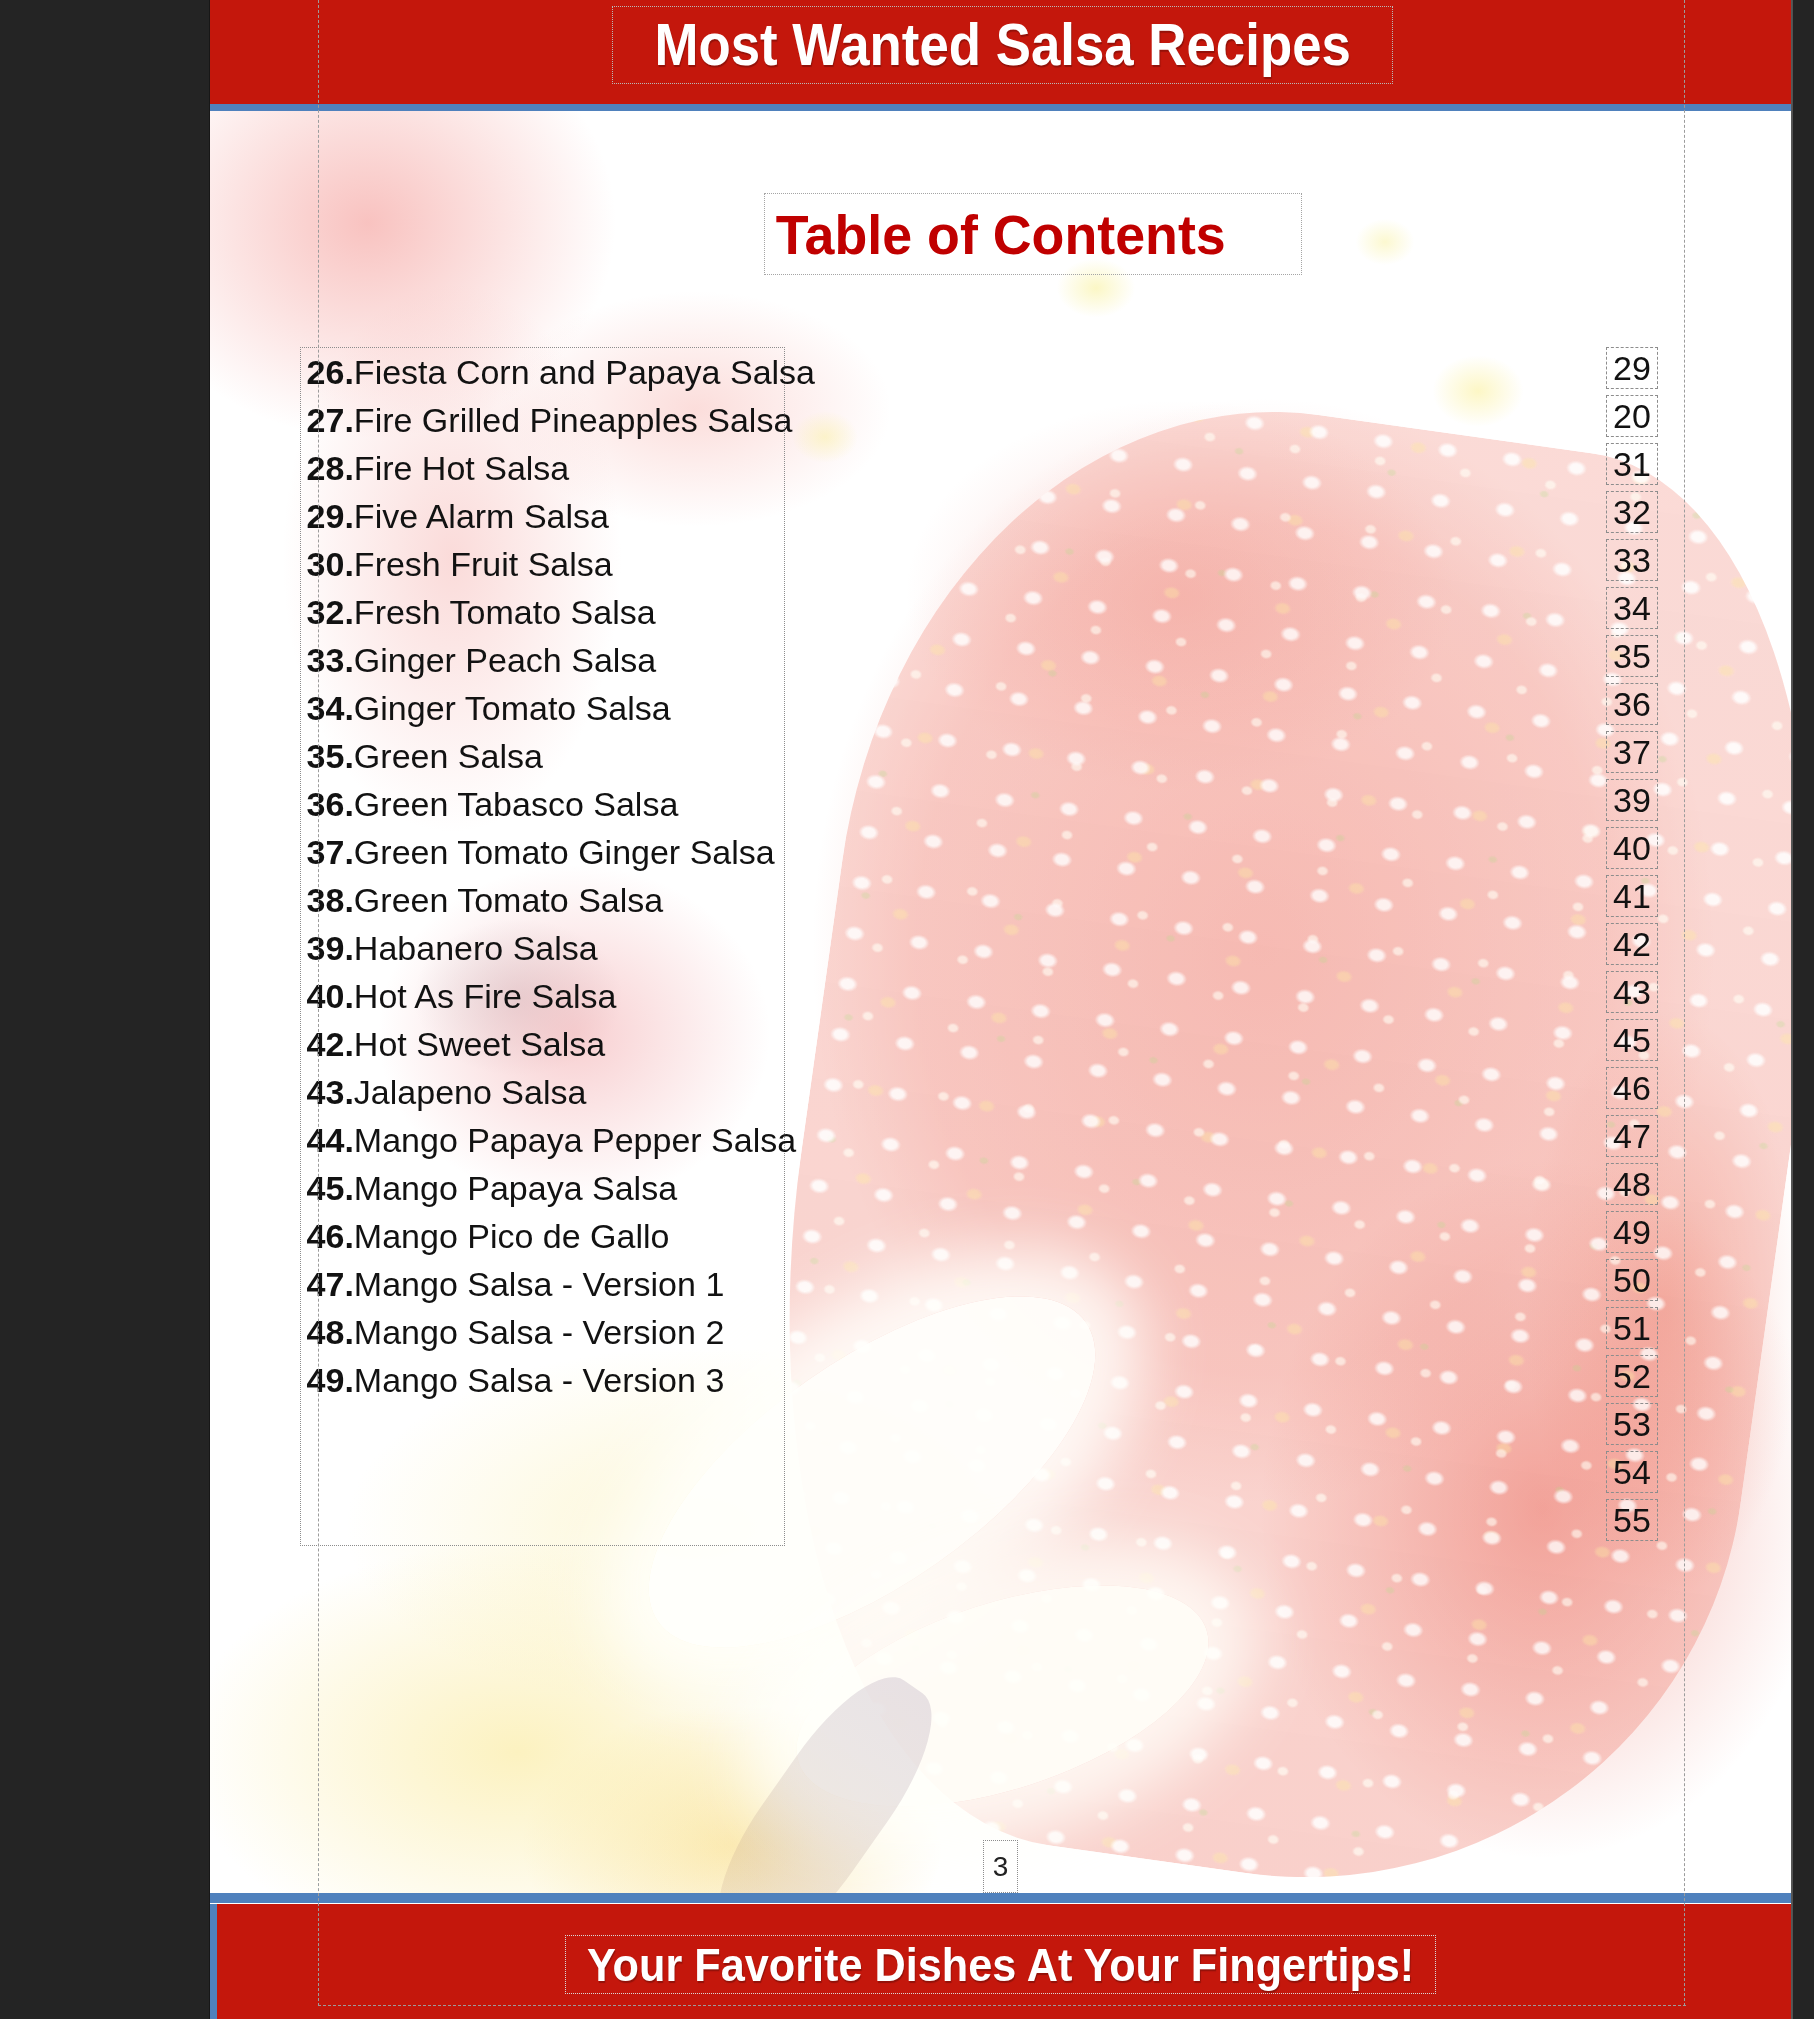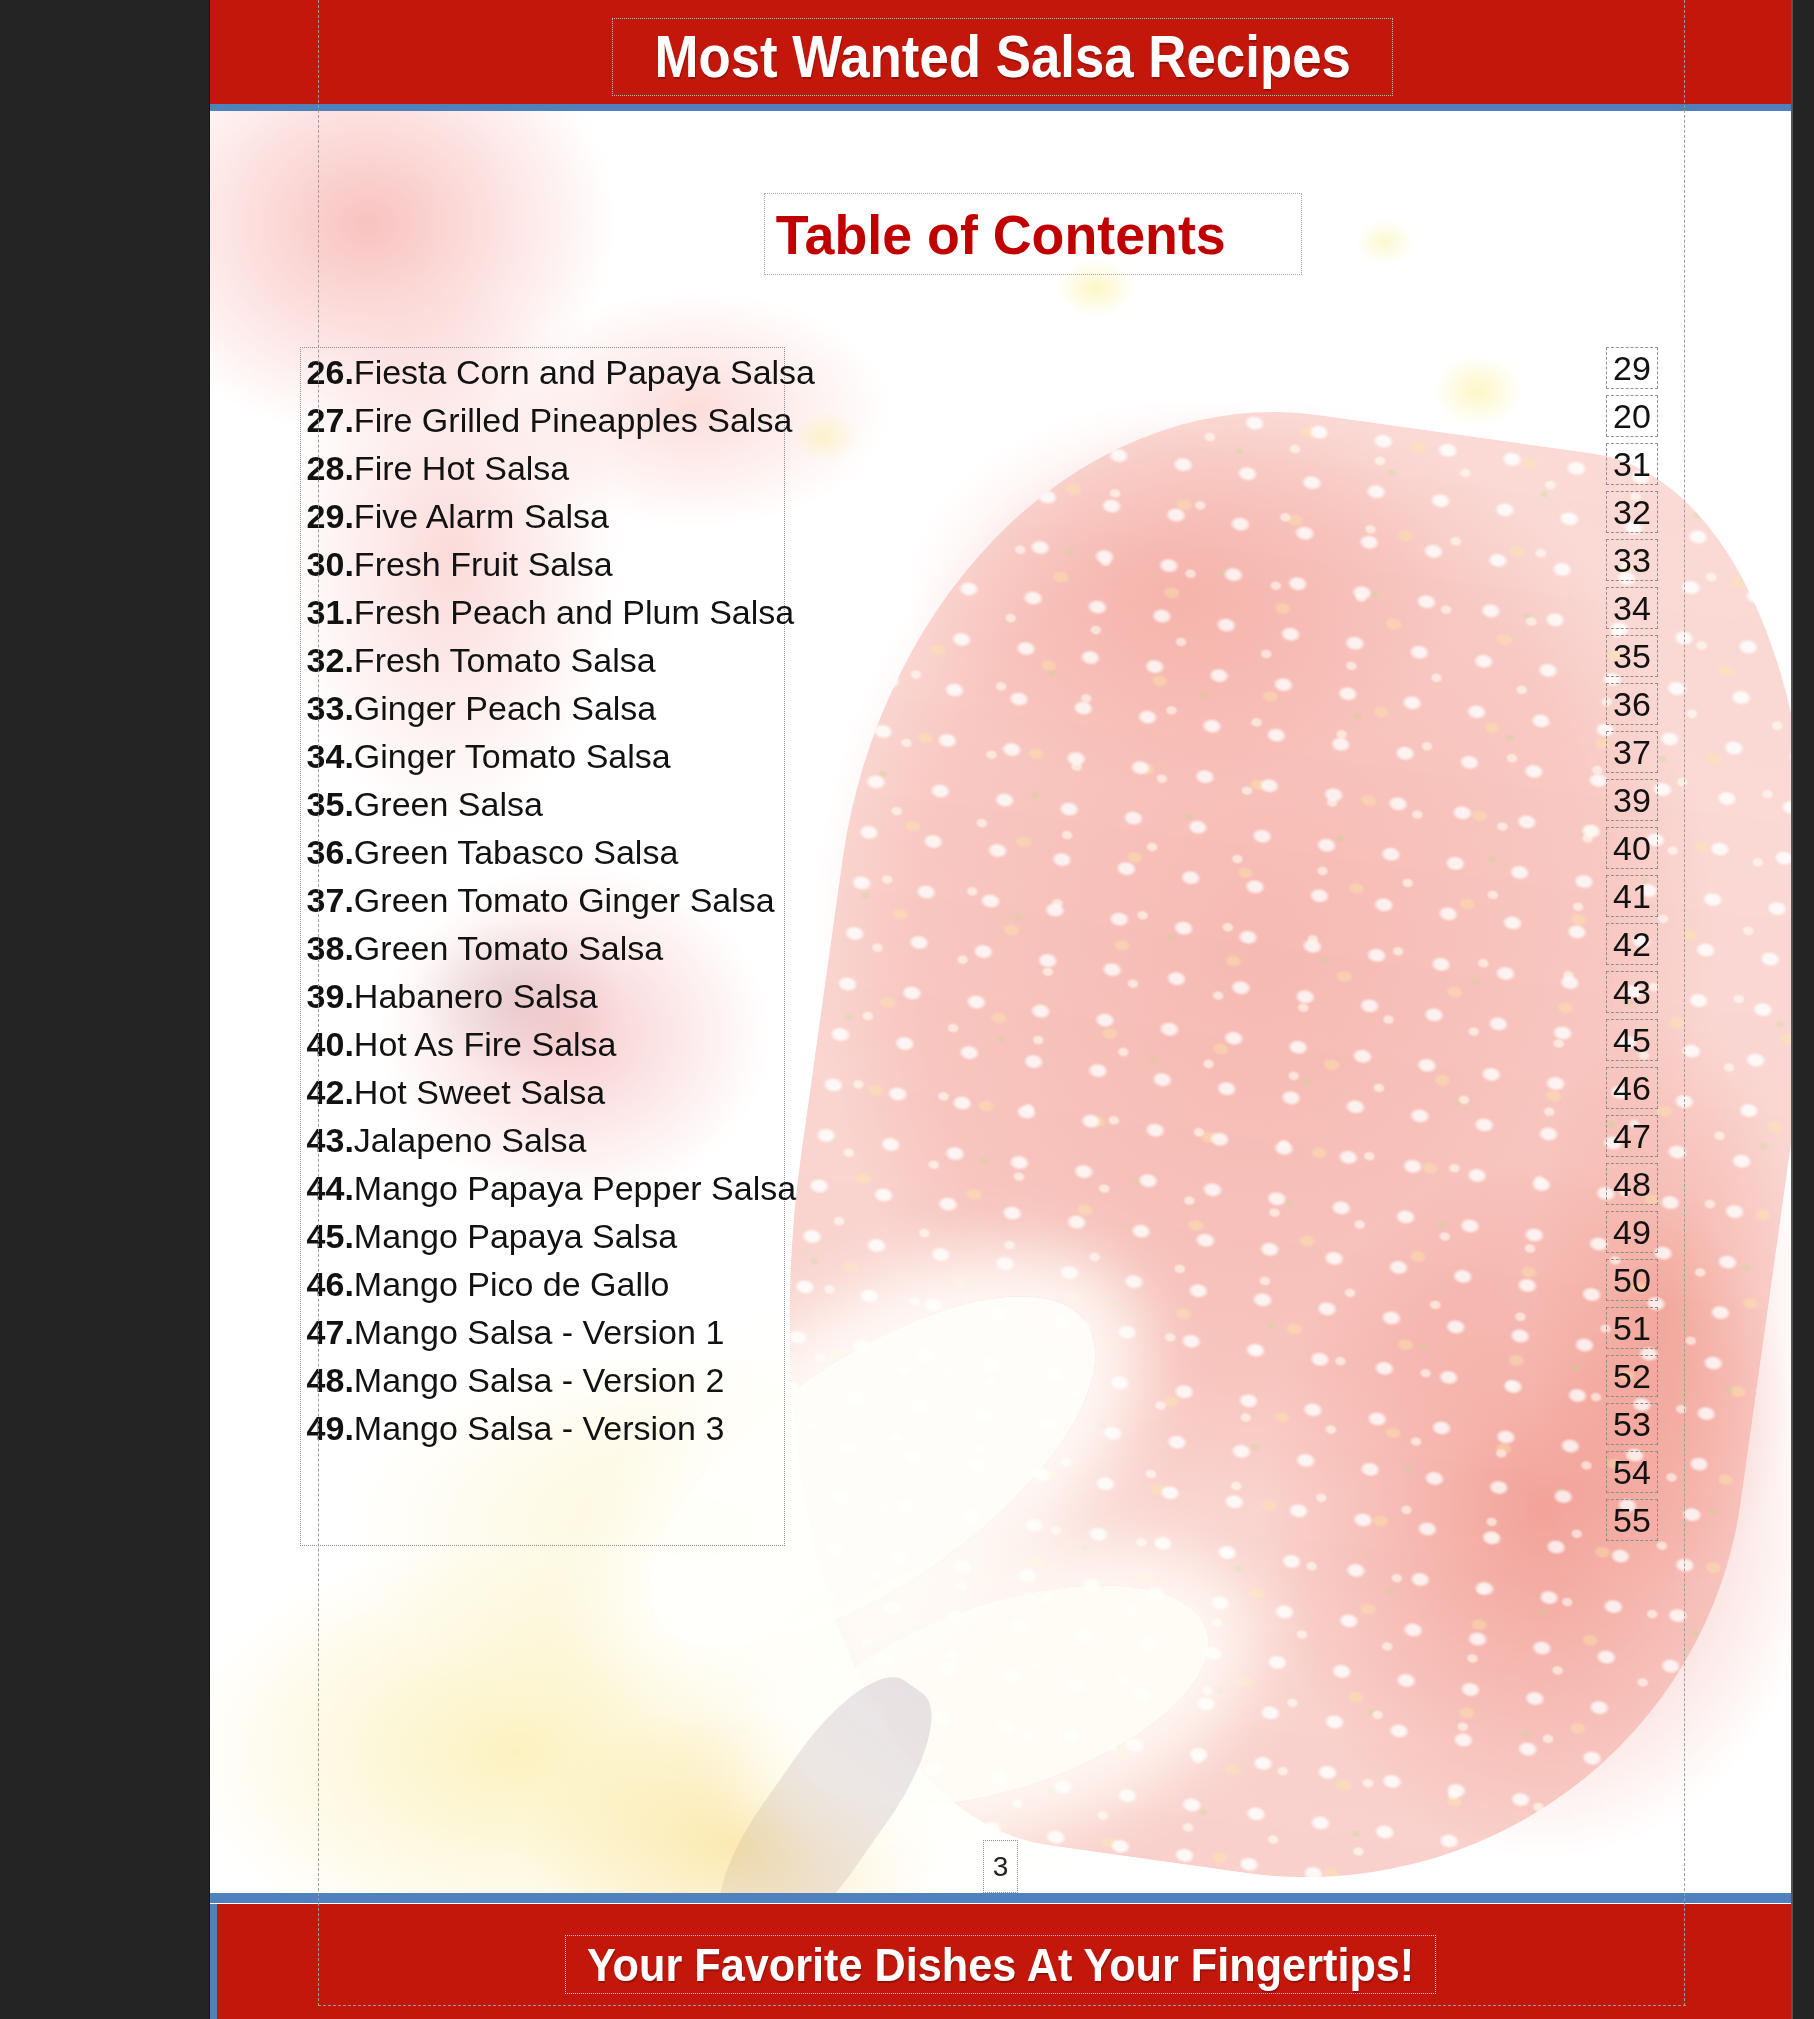--- a/index.html
+++ b/index.html
@@ -43,21 +43,21 @@
     background:rgba(255,255,250,.92);box-shadow:0 0 65px 51px rgba(255,255,250,.8);
     transform:rotate(-18deg);}
   .streak{position:absolute;left:559px;top:1548px;width:112px;height:308px;
     background:linear-gradient(rgba(150,130,160,.22), rgba(190,150,120,.18));
     transform:rotate(35deg);filter:none;border-radius:40%;}
 
   
   .header-red{position:absolute;left:0;top:0;width:1581px;height:104px;background:var(--banner-red);z-index:2;}
   .header-blue{position:absolute;left:0;top:104px;width:1581px;height:6.5px;background:var(--accent-blue);z-index:2;}
   .header-title-box{position:absolute;left:402px;top:5.6px;width:781px;height:78px;z-index:3;
-    border:1.9px dotted #b9b9b9;display:flex;align-items:center;justify-content:center;box-sizing:border-box;margin-top:12px;}
+    border:1.9px dotted #b9b9b9;display:flex;align-items:center;justify-content:center;box-sizing:border-box;}
   .header-title-box span{display:inline-block;transform:scaleX(.88);white-space:nowrap;
     font-size:60px;font-weight:bold;color:#ffffff;text-shadow:0.9px 1.9px 0.9px rgba(0,0,0,.25);}
   .footer-blue{position:absolute;left:0;top:1893px;width:1581px;height:10.3px;background:var(--accent-blue);z-index:2;}
   .footer-red{position:absolute;left:0;top:1904px;width:1574px;height:116px;background:var(--banner-red);
     border-left:7.5px solid var(--accent-blue);z-index:2;}
   .footer-title-box{position:absolute;left:355px;top:1935px;width:871px;height:59px;z-index:3;
     border:1.9px dotted #d8d8d8;display:flex;align-items:center;justify-content:center;box-sizing:border-box;}
   .footer-title-box span{display:inline-block;transform:scaleX(.92);white-space:nowrap;
     font-size:47px;font-weight:bold;color:#ffffff;text-shadow:0.9px 1.9px 0.9px rgba(0,0,0,.25);}
 
@@ -122,24 +122,20 @@
         </div>
         <div class="toc-row">
           <span class="toc-num">29.</span>
           <span>Five Alarm Salsa</span>
         </div>
         <div class="toc-row">
           <span class="toc-num">30.</span>
           <span>Fresh Fruit Salsa</span>
         </div>
         <div class="toc-row">
-          <span class="toc-num">31.</span>
-          <span>Fresh Peach and Plum Salsa</span>
-        </div>
-        <div class="toc-row">
           <span class="toc-num">32.</span>
           <span>Fresh Tomato Salsa</span>
         </div>
         <div class="toc-row">
           <span class="toc-num">33.</span>
           <span>Ginger Peach Salsa</span>
         </div>
         <div class="toc-row">
           <span class="toc-num">34.</span>
           <span>Ginger Tomato Salsa</span>

